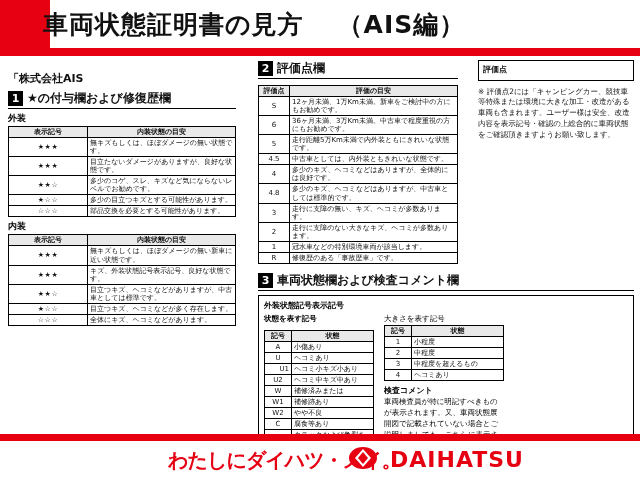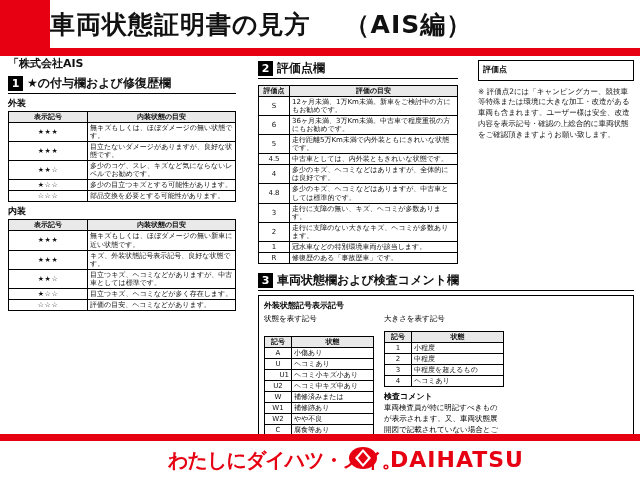--- a/index.html
+++ b/index.html
@@ -3,25 +3,25 @@
 <meta charset="utf-8">
 <style>
   html,body{margin:0;padding:0;}
   body{width:640px;height:480px;background:#ffffff;font-family:"DejaVu Sans","Liberation Sans",sans-serif;overflow:hidden;}
   .page{position:relative;width:640px;height:480px;}
 
   
   .header{position:absolute;left:0;top:0;width:640px;height:56px;background:#ffffff;}
   .header .redbar{position:absolute;left:0;top:0;width:50px;height:56px;background:#e60012;}
   .header .redbar2{position:absolute;left:0;top:48px;width:640px;height:8px;background:#e60012;}
-  .header .title{position:absolute;left:50px;top:8px;font-size:25px;font-weight:bold;letter-spacing:1px;color:#111;}
+  .header .title{position:absolute;left:43px;top:8px;font-size:25px;font-weight:bold;letter-spacing:1px;color:#111;}
   .header .title .sub{margin-left:34px;}
 
   
-  .col-left{position:absolute;left:8px;top:56px;width:228px;}
+  .col-left{position:absolute;left:8px;top:71px;width:228px;}
   .col-mid{position:absolute;left:258px;top:60px;width:200px;}
   .col-right{position:absolute;left:478px;top:60px;width:156px;}
 
   .company{font-size:11px;font-weight:bold;color:#111;margin:0 0 4px 0;}
 
   .sec-head{display:flex;align-items:center;margin-bottom:3px;}
   .sec-num{width:15px;height:15px;background:#000;color:#fff;font-size:11px;font-weight:bold;
            display:flex;align-items:center;justify-content:center;margin-right:4px;flex:none;}
   .sec-title{font-size:12px;font-weight:bold;color:#111;}
   .sec-underline{border-bottom:1.6px solid #000;padding-bottom:1px;}
@@ -130,21 +130,21 @@
       <tr>
         <td class="c-star">★★☆</td>
         <td>目立つキズ、ヘコミなどがありますが、中古車としては標準です。</td>
       </tr>
       <tr>
         <td class="c-star">★☆☆</td>
         <td>目立つキズ、ヘコミなどが多く存在します。</td>
       </tr>
       <tr>
         <td class="c-star">☆☆☆</td>
-        <td>評価の目安、ヘコミなどがあります。</td>
+        <td>全体にキズ、ヘコミなどがあります。</td>
       </tr>
     </tbody>
       </table>
   </div>
 
   <div class="col-mid">
     <div class="sec-head sec-underline">
       <div class="sec-num">2</div>
       <div class="sec-title">評価点欄</div>
     </div>
@@ -207,21 +207,21 @@
 
   <div class="sec3">
     <div class="sec-head sec-underline">
       <div class="sec-num">3</div>
       <div class="sec-title">車両状態欄および検査コメント欄</div>
     </div>
     <div class="inner" style="margin-top:4px;">
       <div class="sec3-label">外装状態記号表示記号</div>
       <div class="two-tables">
         <div class="tt" style="width:110px;">
-          <div style="font-size:7.5px;margin-bottom:12px;">状態を表す記号</div>
+          <div style="font-size:7.5px;margin-bottom:6px;font-weight:bold;">状態を表す記号</div>
           <table class="grid">
             <tbody>
                 <tr>
               <th class="w-code">記号</th>
               <th>状態</th>
             </tr>
             <tr>
                   <td class="s" style="text-align:center">A</td>
                   <td>小傷あり</td>
                 </tr>
@@ -262,21 +262,21 @@
                   <td>要交換</td>
                 </tr>
             <tr>
                   <td style="text-align:center">XX</td>
                   <td>交換済部品</td>
                 </tr>
           </tbody>
             </table>
         </div>
         <div class="tt" style="width:120px;">
-          <div style="font-size:7.5px;margin-bottom:7px;">大きさを表す記号</div>
+          <div style="font-size:7.5px;margin-bottom:1px;">大きさを表す記号</div>
           <table class="grid">
             <tbody>
                 <tr>
               <th class="w-code">記号</th>
               <th>状態</th>
             </tr>
             <tr>
                   <td style="text-align:center">1</td>
                   <td>小程度</td>
                 </tr>

